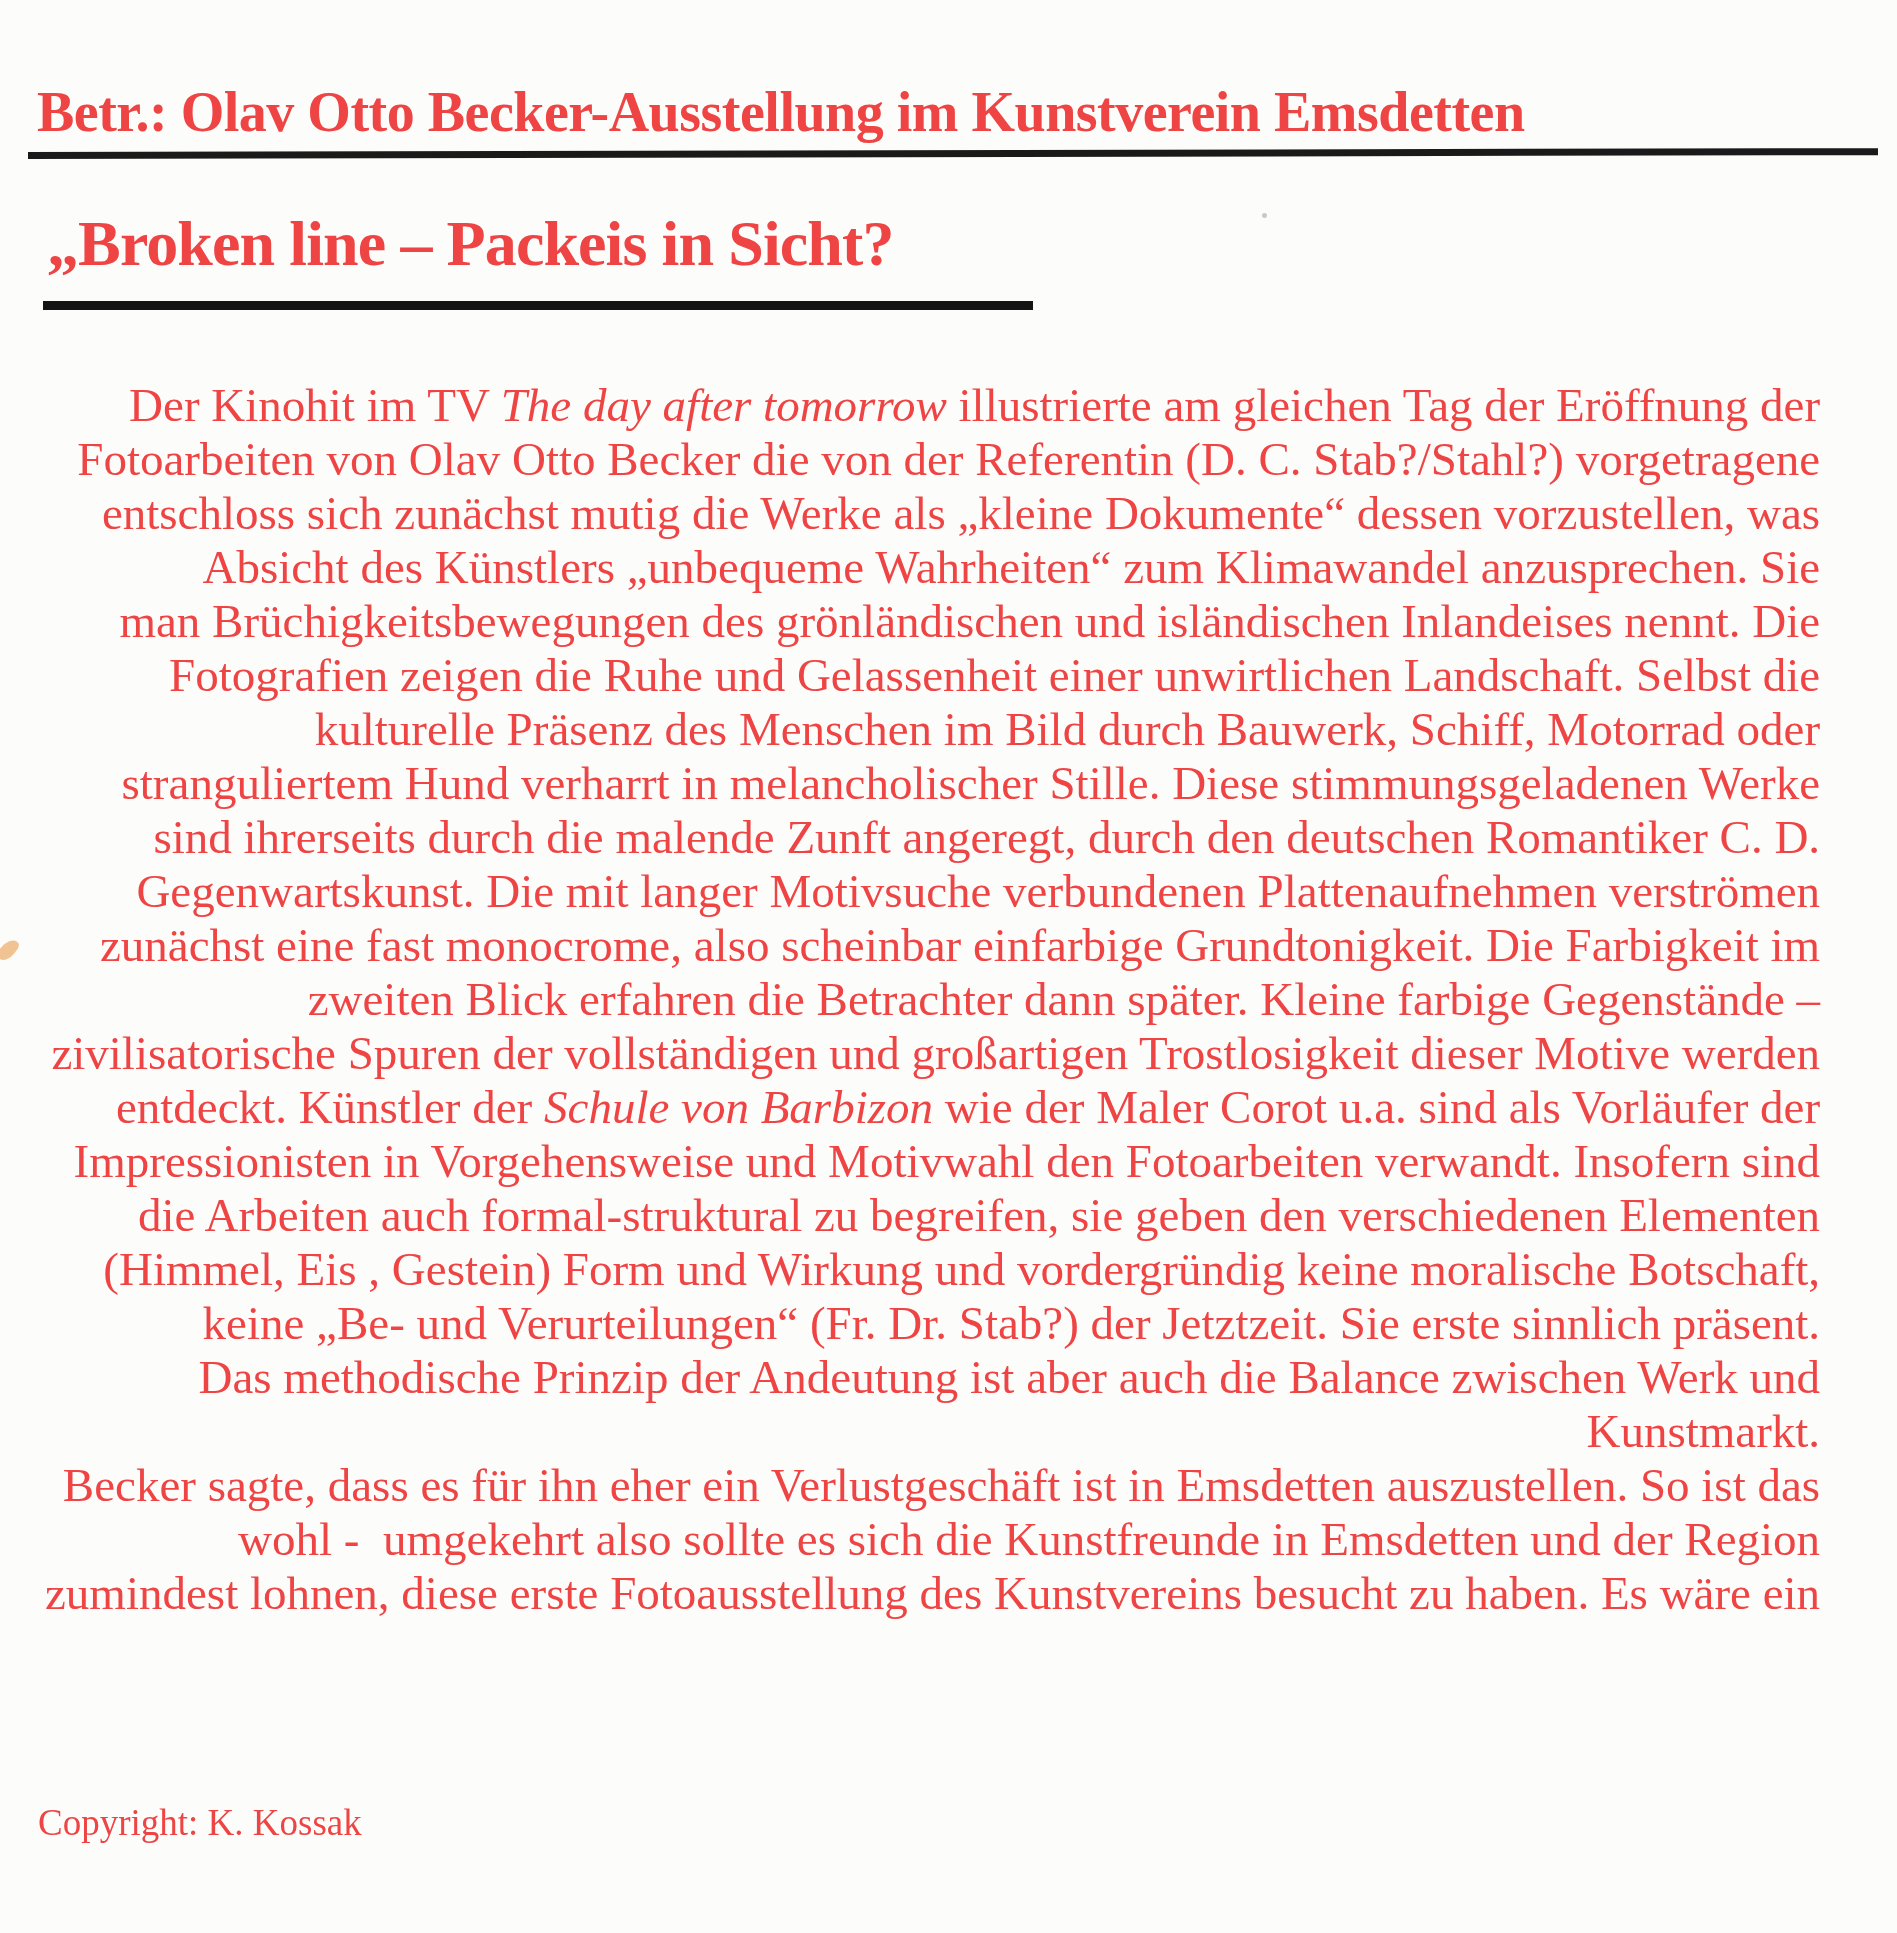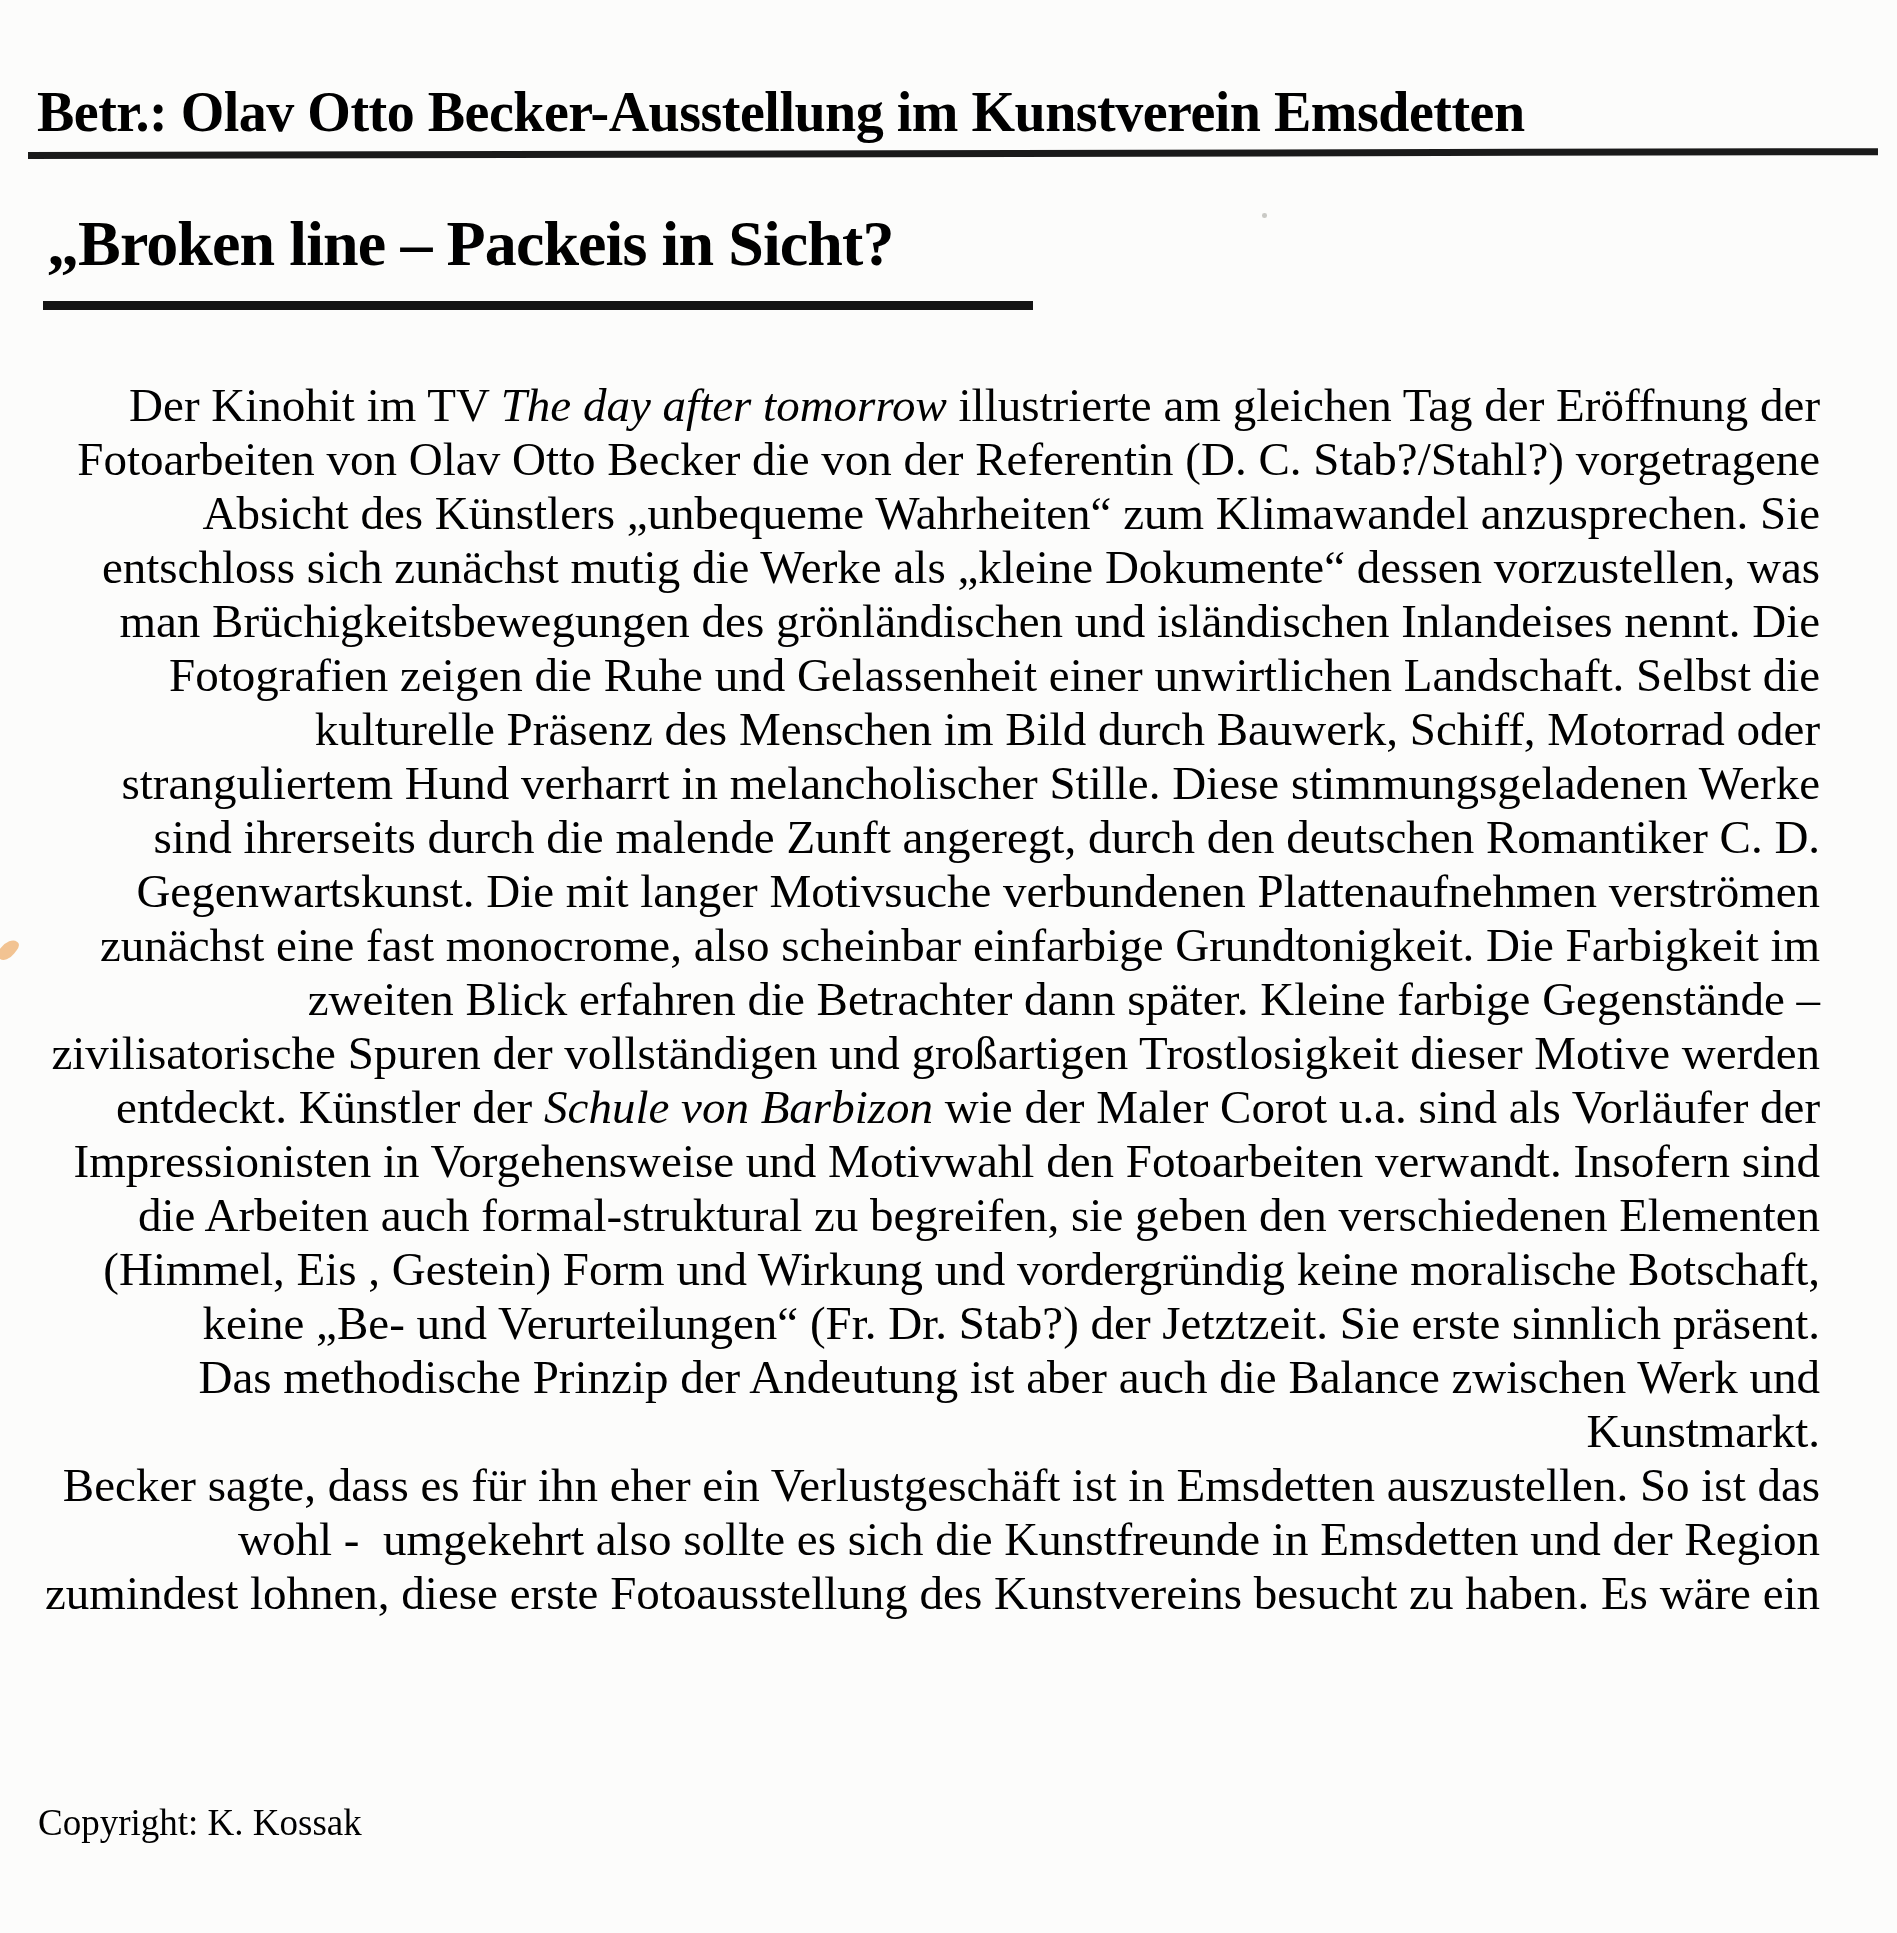--- a/index.html
+++ b/index.html
@@ -6,21 +6,21 @@
     margin: 0;
     padding: 0;
     background: #e8e8e8;
   }
   .page {
     position: relative;
     width: 1897px;
     height: 1933px;
     margin: 0 auto;
     background: #fcfcfb;
-    color: #000000;
+    color: #ef4444;
     font-family: "Liberation Serif", "DejaVu Serif", serif;
     overflow: hidden;
   }
   .subject {
     position: absolute;
     left: 37px;
     top: 82px;
     font-size: 56px;
     font-weight: bold;
     letter-spacing: -0.5px;
@@ -108,22 +108,22 @@
 
   <h1 class="subject">Betr.: Olav Otto Becker-Ausstellung im Kunstverein Emsdetten</h1>
   <div class="subject-underline"></div>
 
   <h2 class="title">„Broken line – Packeis in Sicht?</h2>
   <div class="title-underline"></div>
 
   <div class="body-text">
       <div class="line"><span>Der Kinohit im TV </span><span class="it">The day after tomorrow</span><span> illustrierte am gleichen Tag der Eröffnung der</span></div>
       <div class="line"><span>Fotoarbeiten von Olav Otto Becker die von der Referentin (D. C. Stab?/Stahl?) vorgetragene</span></div>
+      <div class="line"><span>entschloss sich zunächst mutig die Werke als „kleine Dokumente“ dessen vorzustellen, was</span></div>
       <div class="line"><span>Absicht des Künstlers „unbequeme Wahrheiten“ zum Klimawandel anzusprechen. Sie</span></div>
-      <div class="line"><span>entschloss sich zunächst mutig die Werke als „kleine Dokumente“ dessen vorzustellen, was</span></div>
       <div class="line"><span>man Brüchigkeitsbewegungen des grönländischen und isländischen Inlandeises nennt. Die</span></div>
       <div class="line"><span>Fotografien zeigen die Ruhe und Gelassenheit einer unwirtlichen Landschaft. Selbst die</span></div>
       <div class="line"><span>kulturelle Präsenz des Menschen im Bild durch Bauwerk, Schiff, Motorrad oder</span></div>
       <div class="line"><span>stranguliertem Hund verharrt in melancholischer Stille. Diese stimmungsgeladenen Werke</span></div>
       <div class="line"><span>sind ihrerseits durch die malende Zunft angeregt, durch den deutschen Romantiker C. D.</span></div>
       <div class="line"><span>Gegenwartskunst. Die mit langer Motivsuche verbundenen Plattenaufnehmen verströmen</span></div>
       <div class="line"><span>zunächst eine fast monocrome, also scheinbar einfarbige Grundtonigkeit. Die Farbigkeit im</span></div>
       <div class="line"><span>zweiten Blick erfahren die Betrachter dann später. Kleine farbige Gegenstände –</span></div>
       <div class="line"><span>zivilisatorische Spuren der vollständigen und großartigen Trostlosigkeit dieser Motive werden</span></div>
       <div class="line"><span>entdeckt. Künstler der </span><span class="it">Schule von Barbizon</span><span> wie der Maler Corot u.a. sind als Vorläufer der</span></div>

